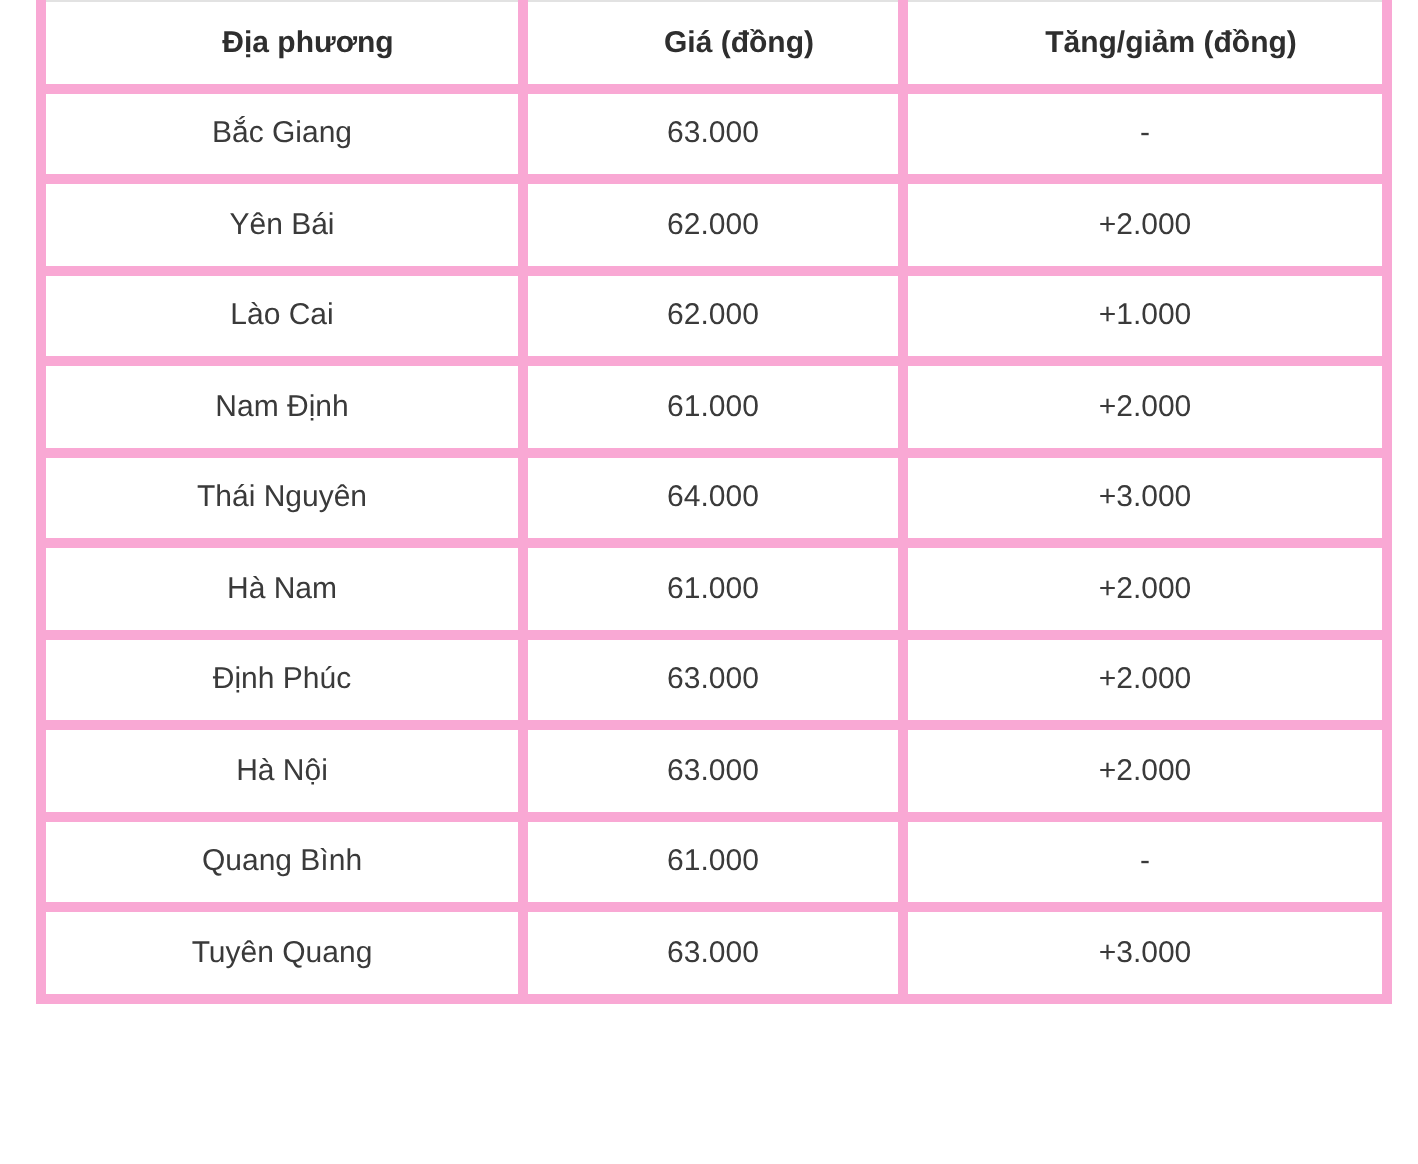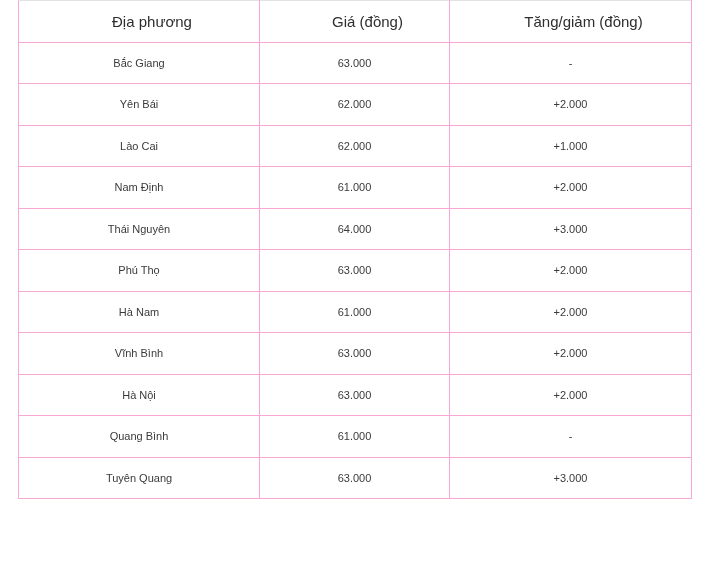--- a/index.html
+++ b/index.html
@@ -22,30 +22,30 @@
   table.price-table {
     border-collapse: collapse;
     width: 673px;
     table-layout: fixed;
   }
   table.price-table col.c1 { width: 241px; }
   table.price-table col.c2 { width: 190px; }
   table.price-table col.c3 { width: 242px; }
   table.price-table th,
   table.price-table td {
-    border: 1px solid #f9a8d4;
+    border: 5px solid #f9a8d4;
     text-align: center;
     vertical-align: middle;
     height: 40.5px;
     padding: 0 6px;
-    font-size: 11px;
+    font-size: 15px;
     line-height: 1.3;
   }
   table.price-table th {
-    font-weight: normal;
+    font-weight: bold;
     color: #2e2e2e;
     font-size: 15px;
     padding-left: 32px;
   }
   table.price-table td {
     font-weight: normal;
     color: #3a3a3a;
   }
   table.price-table tr:first-child th {
     border-top: 1px solid #e2e2e2;
@@ -88,31 +88,26 @@
         <td>Nam Định</td>
         <td>61.000</td>
         <td>+2.000</td>
       </tr>
       <tr>
         <td>Thái Nguyên</td>
         <td>64.000</td>
         <td>+3.000</td>
       </tr>
       <tr>
-        <td>Phú Thọ</td>
-        <td>63.000</td>
-        <td>+2.000</td>
-      </tr>
-      <tr>
         <td>Hà Nam</td>
         <td>61.000</td>
         <td>+2.000</td>
       </tr>
       <tr>
-        <td>Vĩnh Bình</td>
+        <td>Định Phúc</td>
         <td>63.000</td>
         <td>+2.000</td>
       </tr>
       <tr>
         <td>Hà Nội</td>
         <td>63.000</td>
         <td>+2.000</td>
       </tr>
       <tr>
         <td>Quang Bình</td>

